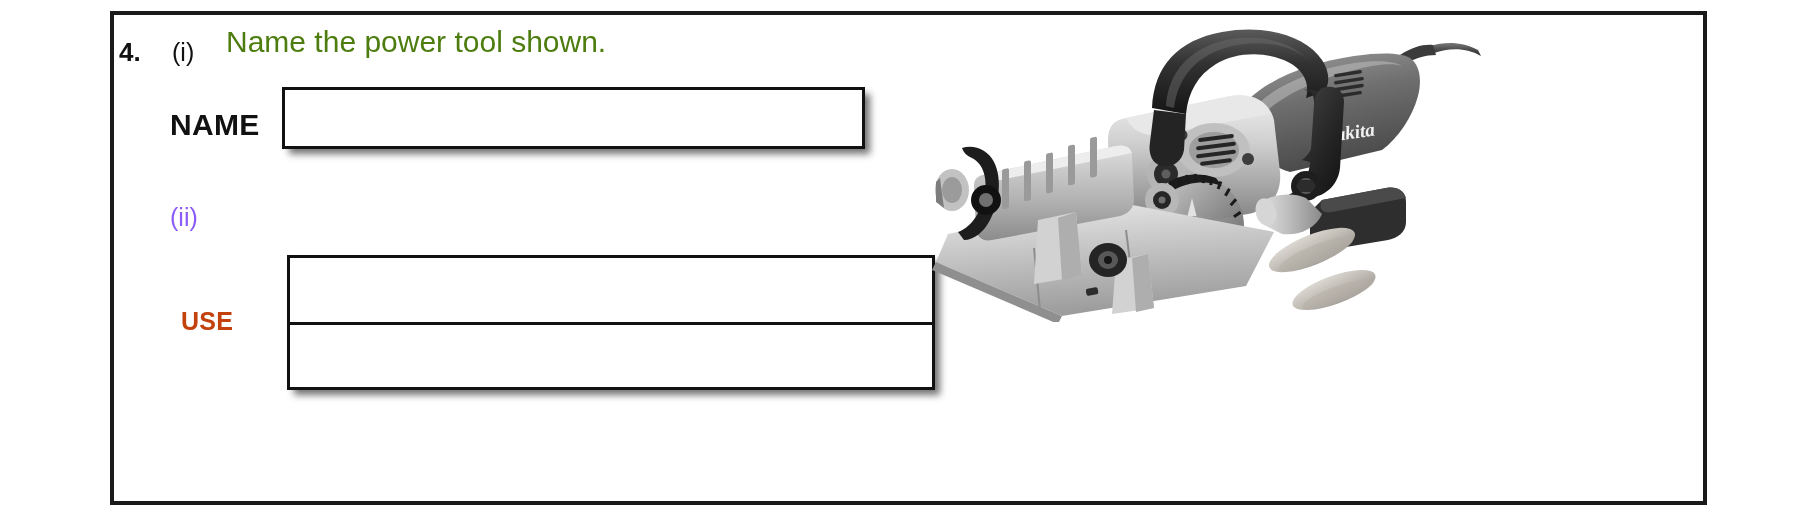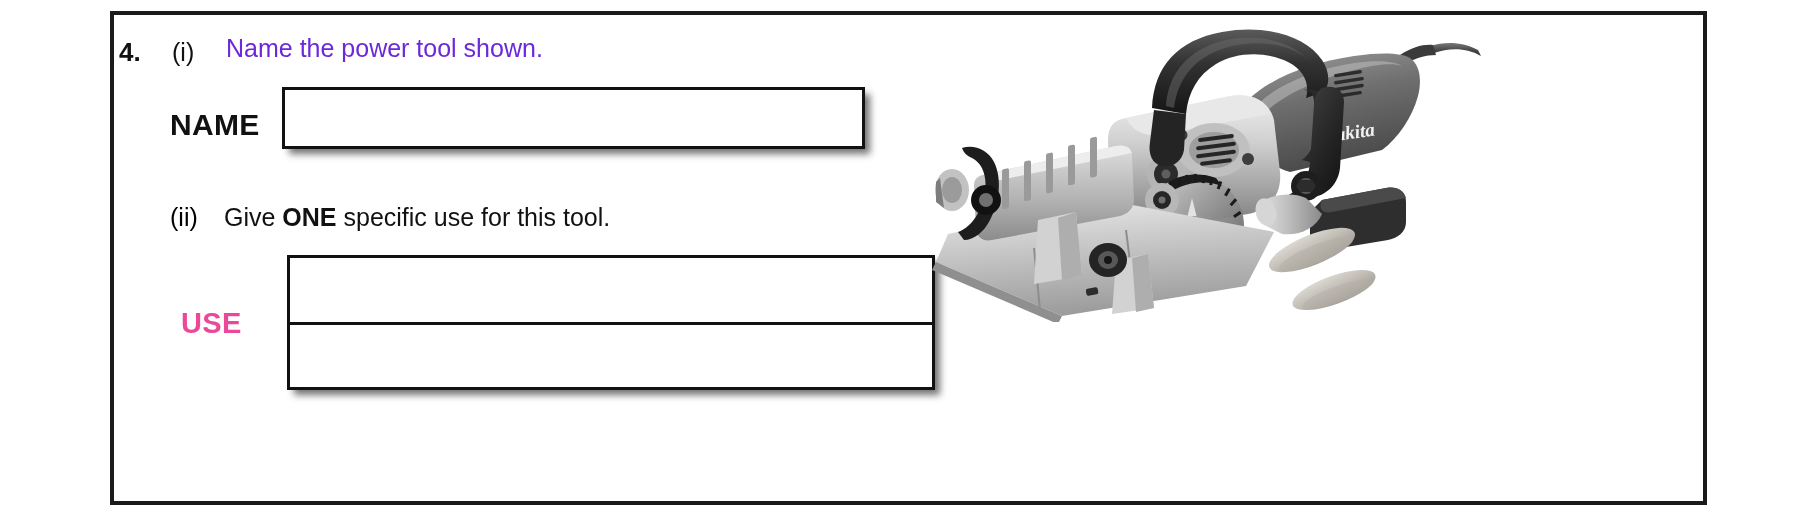--- a/index.html
+++ b/index.html
@@ -46,32 +46,32 @@
   .roman-i {
     position: absolute;
     left: 172px;
     top: 38px;
     font-size: 25px;
     color: #111111;
   }
   .stem-i {
     position: absolute;
     left: 226px;
-    top: 34px;
-    font-size: 25px;
-    color: #6d28d9;
+    top: 25px;
+    font-size: 30px;
+    color: #4d7c0f;
     white-space: nowrap;
   }
 
   .roman-ii {
     position: absolute;
     left: 170px;
     top: 203px;
     font-size: 25px;
-    color: #000000;
+    color: #8b5cf6;
   }
   .stem-ii {
     position: absolute;
     left: 224px;
     top: 203px;
     font-size: 25px;
     color: #111111;
     white-space: nowrap;
   }
   .stem-ii b {
@@ -84,23 +84,23 @@
     top: 108px;
     font-size: 30px;
     font-weight: bold;
     color: #111111;
     letter-spacing: 0.3px;
   }
   .label-use {
     position: absolute;
     left: 181px;
     top: 307px;
-    font-size: 29px;
+    font-size: 25px;
     font-weight: bold;
-    color: #ec4899;
+    color: #c2410c;
     letter-spacing: 0.3px;
   }
 
   
   .answer-box {
     position: absolute;
     background: #ffffff;
     border: 3px solid #111111;
     box-sizing: border-box;
     box-shadow: 6px 6px 7px -1px rgba(0,0,0,0.55);
@@ -158,21 +158,20 @@
   <div class="roman-i">(i)</div>
   <div class="stem-i">Name the power tool shown.</div>
 
   <div class="label-name">NAME</div>
 
   <div class="answer-box" id="name-box">
     <div class="answer-line"></div>
   </div>
 
   <div class="roman-ii">(ii)</div>
-  <div class="stem-ii"><span>Give </span><b>ONE</b><span> specific use for this tool.</span></div>
 
   <div class="label-use">USE</div>
 
   <div class="answer-box" id="use-box">
     <div class="answer-line" style="top:0"></div>
     <div class="row-divider"></div>
     <div class="answer-line" style="bottom:0"></div>
   </div>
 
   <div id="tool-photo">

